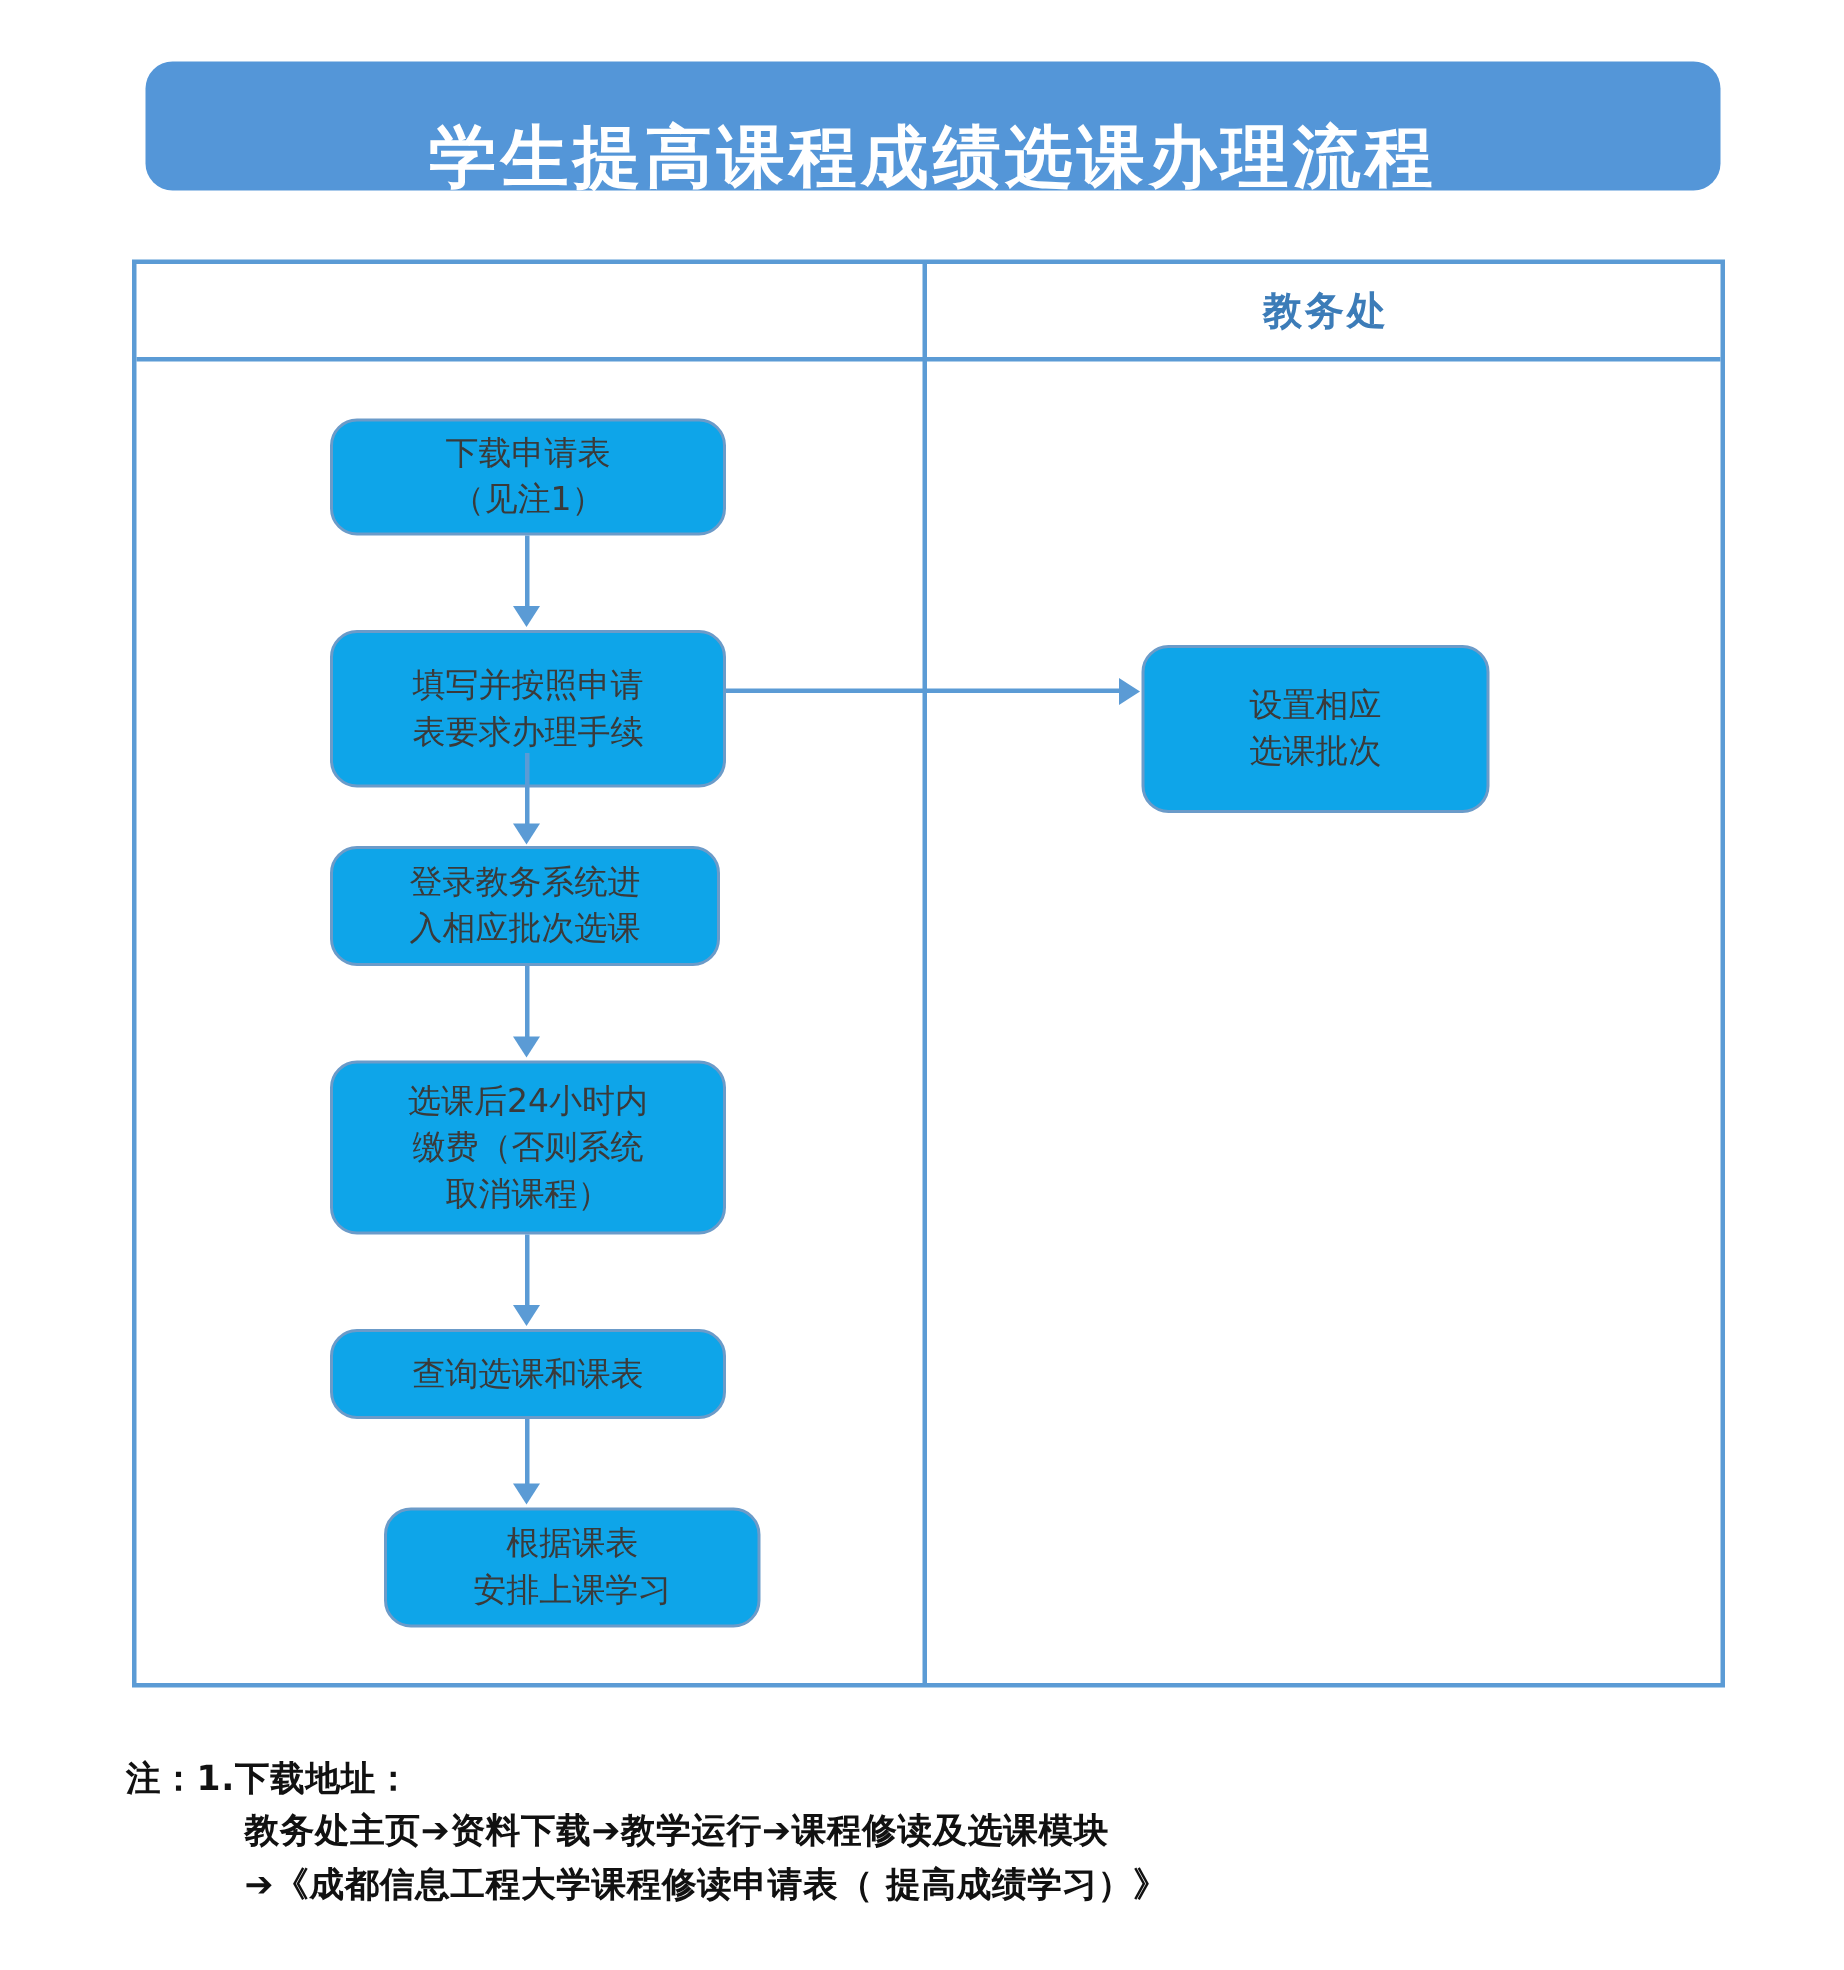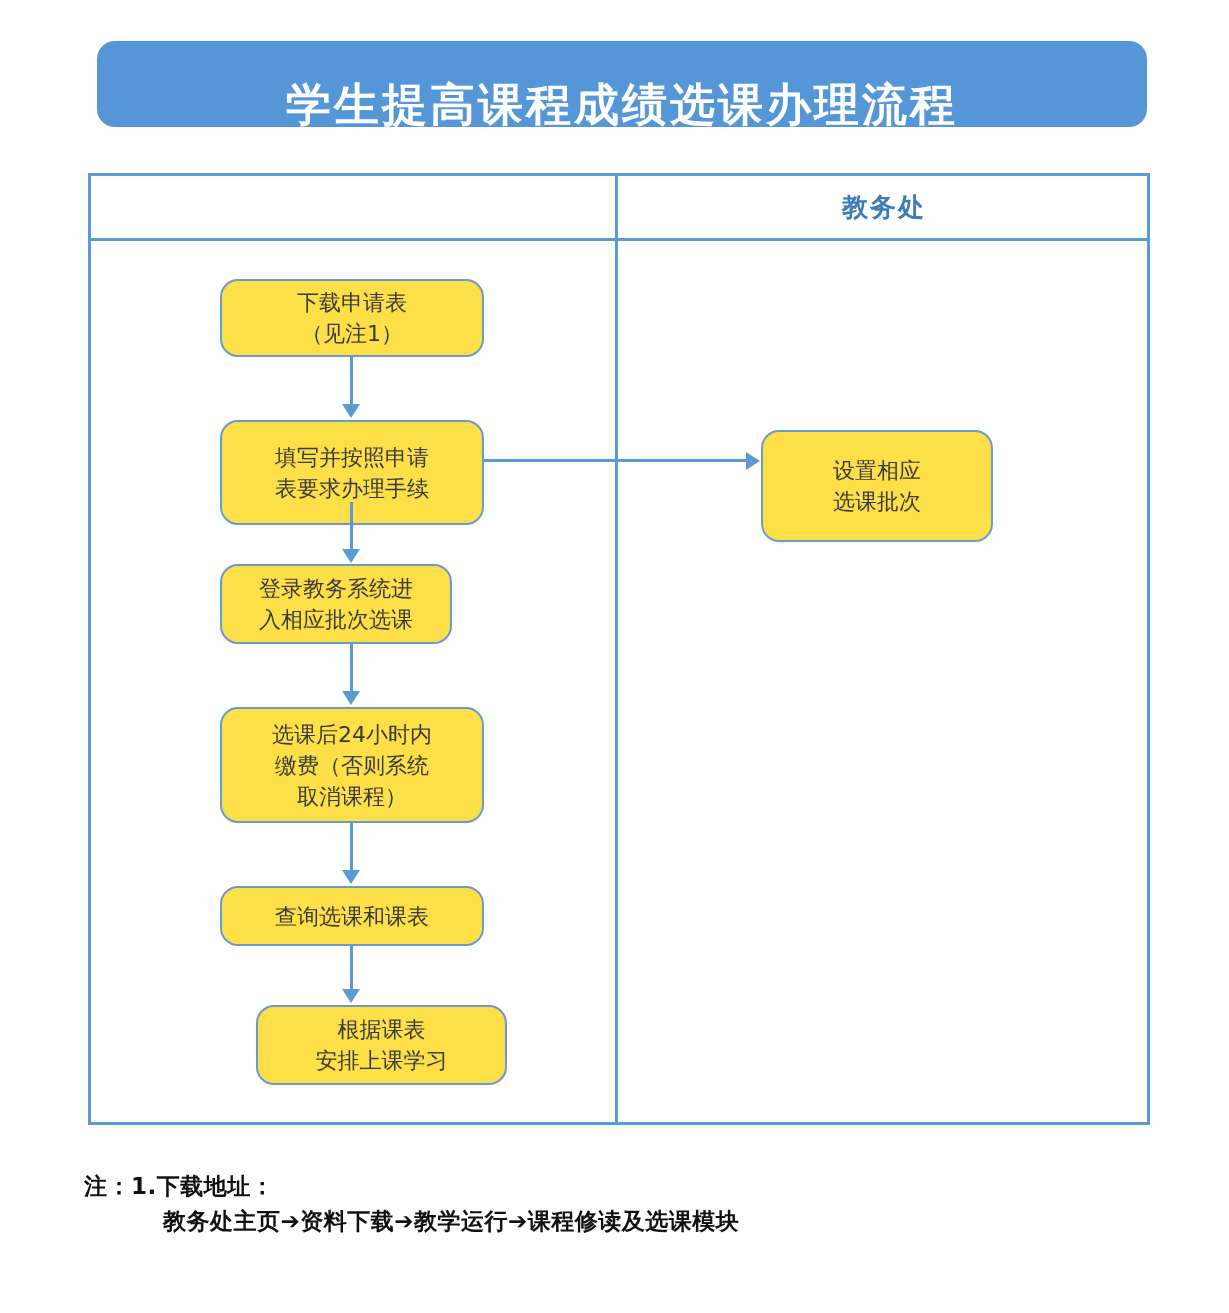--- a/index.html
+++ b/index.html
@@ -82,21 +82,21 @@
   }
   .lane-header.left  { left: 0;     width: 524px; }
   .lane-header.right { left: 527px; width: 532px; }
 
   
   .node {
     position: absolute;
     box-sizing: border-box;
     border: 2px solid #6B9BC9;
     border-radius: 18px;
-    background: #fde047;
+    background: #0ea5e9;
     display: flex;
     flex-direction: column;
     align-items: center;
     justify-content: center;
     text-align: center;
     color: #3A3A3A;
     font-size: 22px;
     line-height: 31px;
     font-family: "DejaVu Sans", "Liberation Sans", sans-serif;
   }
@@ -170,21 +170,21 @@
 <div class="node" style="left:220px; top:279px; width:264px; height:78px;">
   <span class="line">下载申请表</span>
   <span class="line">（见注1）</span>
 </div>
 
 <div class="node" style="left:220px; top:420px; width:264px; height:105px;">
   <span class="line">填写并按照申请</span>
   <span class="line">表要求办理手续</span>
 </div>
 
-<div class="node" style="left:220px; top:564px; width:232px; height:80px;">
+<div class="node" style="left:220px; top:564px; width:260px; height:80px;">
   <span class="line">登录教务系统进</span>
   <span class="line">入相应批次选课</span>
 </div>
 
 <div class="node" style="left:220px; top:707px; width:264px; height:116px;">
   <span class="line">选课后24小时内</span>
   <span class="line">缴费（否则系统</span>
   <span class="line">取消课程）</span>
 </div>
 
@@ -216,13 +216,14 @@
 
 <div class="conn-v" style="left:350px; top:823px; height:48px;"></div>
 <div class="arrow-down" style="left:342px; top:870px;"></div>
 
 <div class="conn-v" style="left:350px; top:946px; height:44px;"></div>
 <div class="arrow-down" style="left:342px; top:989px;"></div>
 
 <div class="note">
   <div class="note-title">注：1.下载地址：</div>
   <div class="note-line l1">教务处主页➔资料下载➔教学运行➔课程修读及选课模块</div>
+  <div class="note-line l2">➔《成都信息工程大学课程修读申请表（ 提高成绩学习）》</div>
 </div>
 
 </body></html>

